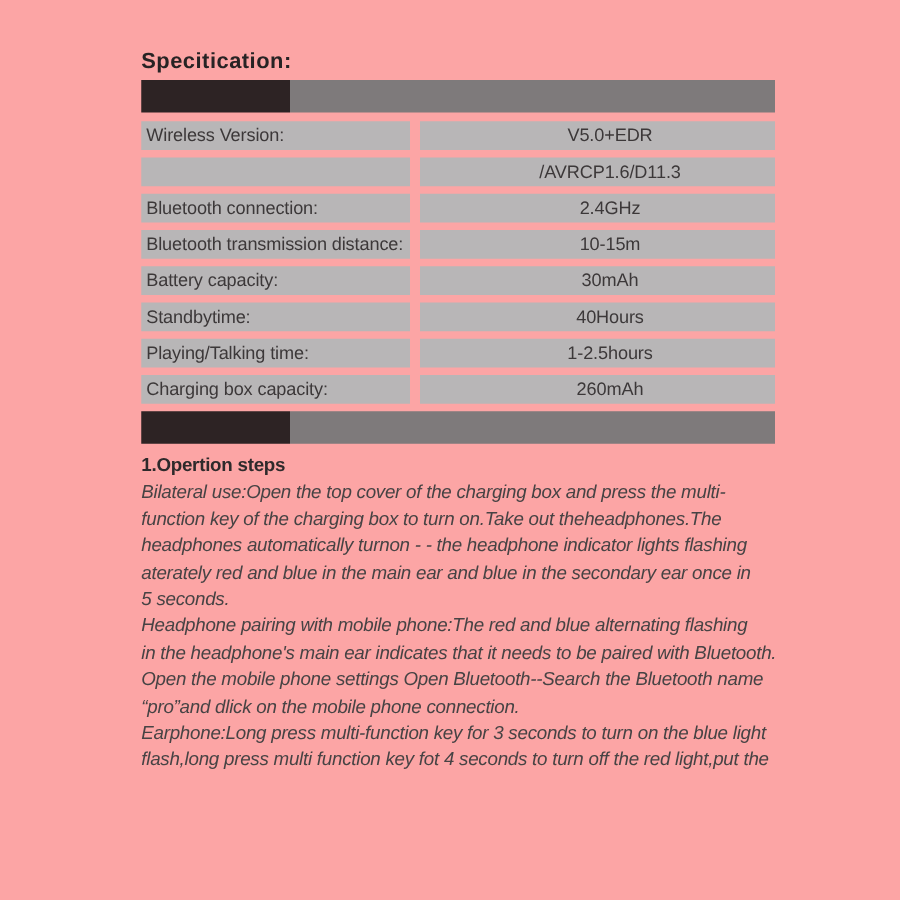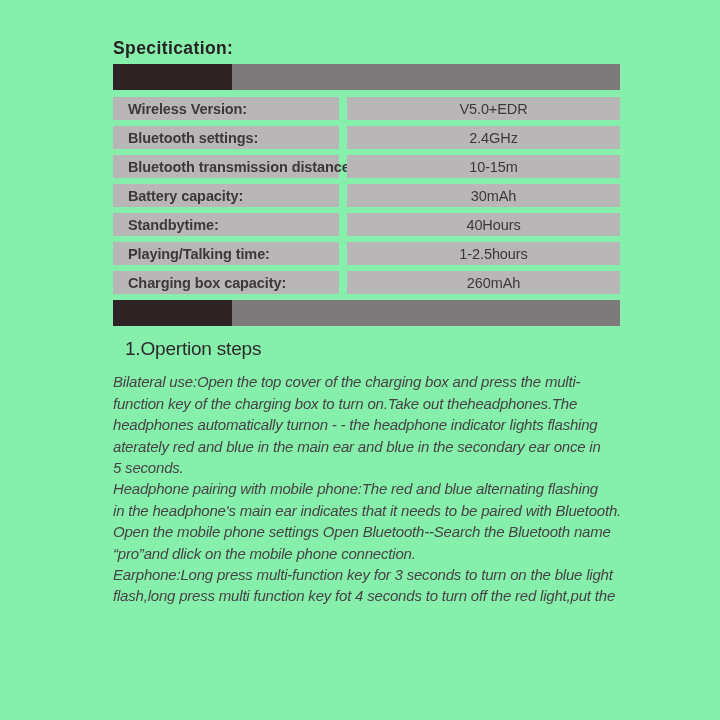--- a/index.html
+++ b/index.html
@@ -1,20 +1,20 @@
 <!DOCTYPE html>
 <html style="--divider-dark: #2d2324; --divider-gray: #7e7a7b; --cell-bg: #b8b6b7; --heading-text: #272324; --body-text: #474344;"><head>
 <meta charset="utf-8">
 <style>
   html, body { margin: 0; padding: 0; background: #ffffff; }
   .page {
     position: relative;
     width: 720px;
     height: 720px;
-    background: #86efac;
+    background: #fca5a5;
     font-family: "Liberation Sans", sans-serif;
     overflow: hidden;
   }
   .content {
     position: absolute;
     left: 113px;
     top: 38px;
     width: 507px;
   }
   .section-heading {
@@ -39,56 +39,59 @@
     height: 23px;
     display: flex;
     align-items: center;
     font-size: 14.5px;
     color: #3c3839;
     letter-spacing: -0.1px;
     background: var(--cell-bg, #b8b6b7);
   }
   .spec-label {
     width: 211px;
-    padding-left: 15px;
+    padding-left: 4px;
     margin-right: 8px;
     white-space: nowrap;
     flex: none;
-    font-weight: bold;
   }
   .spec-value { flex: 1; justify-content: center; padding-left: 20px; }
   .instruction-blocks {
     width: 545px;
     font-size: 15px;
     line-height: 21.4px;
     color: var(--body-text, #474344);
     letter-spacing: -0.2px;
   }
-  .instr-sub { margin: 12px; font-weight: normal; color: #2e2a2b; font-size: 19px; }
+  .instr-sub { margin: 0; font-weight: bold; color: #2e2a2b; font-size: 15px; }
   .instr-para { margin: 0; white-space: pre-line; font-style: italic; }
 </style>
 </head>
 <body>
 
 <div class="page">
   <div class="content">
 
     <section>
       <h2 class="section-heading">Specitication:</h2>
       <div class="divider-bar">
         <div class="divider-dark"></div>
         <div class="divider-gray"></div>
       </div>
       <div class="spec-table" id="spec-table">
           <div class="spec-row">
             <div class="spec-cell spec-label">Wireless Version:</div>
             <div class="spec-cell spec-value">V5.0+EDR</div>
           </div>
           <div class="spec-row">
-            <div class="spec-cell spec-label">Bluetooth settings:</div>
+            <div class="spec-cell spec-label"></div>
+            <div class="spec-cell spec-value">/AVRCP1.6/D11.3</div>
+          </div>
+          <div class="spec-row">
+            <div class="spec-cell spec-label">Bluetooth connection:</div>
             <div class="spec-cell spec-value">2.4GHz</div>
           </div>
           <div class="spec-row">
             <div class="spec-cell spec-label">Bluetooth transmission distance:</div>
             <div class="spec-cell spec-value">10-15m</div>
           </div>
           <div class="spec-row">
             <div class="spec-cell spec-label">Battery capacity:</div>
             <div class="spec-cell spec-value">30mAh</div>
           </div>

